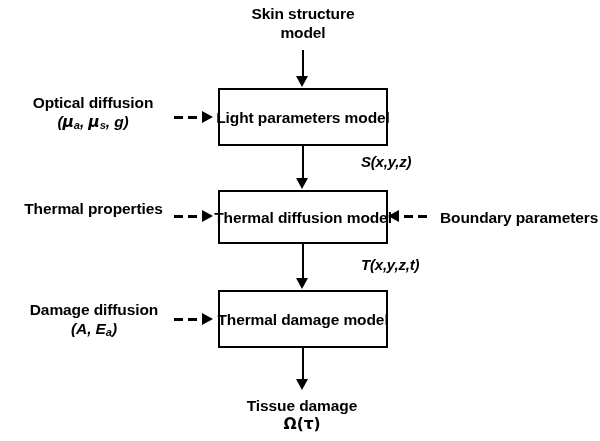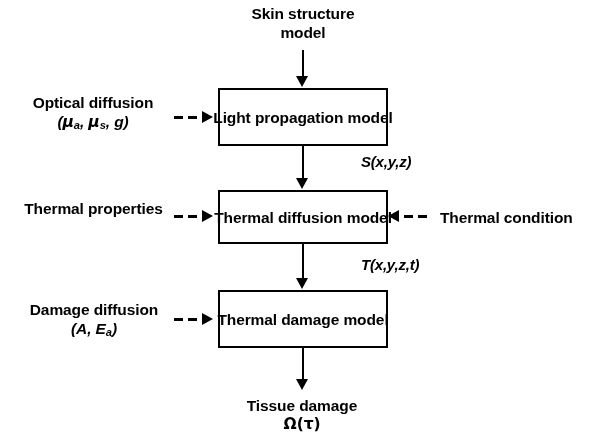--- a/index.html
+++ b/index.html
@@ -105,21 +105,21 @@
   <div class="abs txt" style="left:233px; top:4px; width:140px;">
     <span>Skin structure</span>
     <span class="l2">model</span>
   </div>
 
   <div class="abs vline" style="left:301.5px; top:50px; height:27px;"></div>
   <div class="abs varrowhead" style="left:296px; top:76px;"></div>
 
   <div class="abs box" style="left:218px; top:88px; width:170px; height:58px;">
     <div class="boxlabel">
-      <span>Light propagation</span>
+      <span>Light parameters</span>
       <span class="l2">model</span>
     </div>
   </div>
 
   <div class="abs txt" style="left:18px; top:93px; width:150px;">
     <span>Optical diffusion</span>
     <span class="l2"><span class="ital">(</span><span class="greek">μ</span><span class="sub ital">a</span><span class="ital">,&nbsp;</span><span class="greek">μ</span><span class="sub ital">s</span><span class="ital">,&nbsp;g)</span></span>
   </div>
   <div class="abs" style="left:174px; top:110px; width:44px; height:16px;">
     <div class="dash-seg" style="left:0px; top:6px; width:9px;"></div>
@@ -145,21 +145,21 @@
     <div class="dash-seg" style="left:0px; top:6px; width:9px;"></div>
     <div class="dash-seg" style="left:14px; top:6px; width:9px;"></div>
     <div class="abs harrowhead-right" style="left:28px; top:1px;"></div>
   </div>
 
   <div class="abs" style="left:388px; top:209px; width:46px; height:16px;">
     <div class="abs harrowhead-left" style="left:0px; top:1px;"></div>
     <div class="dash-seg" style="left:16px; top:6px; width:9px;"></div>
     <div class="dash-seg" style="left:30px; top:6px; width:9px;"></div>
   </div>
-  <div class="abs txt" style="left:440px; top:208px; text-align:left;">Thermal condition</div>
+  <div class="abs txt" style="left:440px; top:208px; text-align:left;">Boundary parameters</div>
 
   <div class="abs vline" style="left:301.5px; top:244px; height:34px;"></div>
   <div class="abs varrowhead" style="left:296px; top:278px;"></div>
   <div class="abs flowvar" style="left:313px; top:256px;">T(x,y,z,t)</div>
 
   <div class="abs box" style="left:218px; top:290px; width:170px; height:58px;">
     <div class="boxlabel">
       <span>Thermal damage</span>
       <span class="l2">model</span>
     </div>

